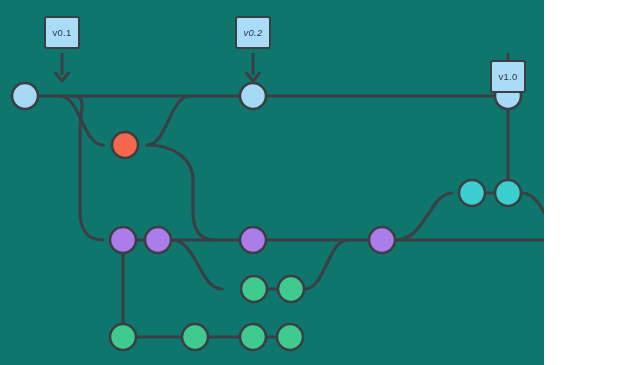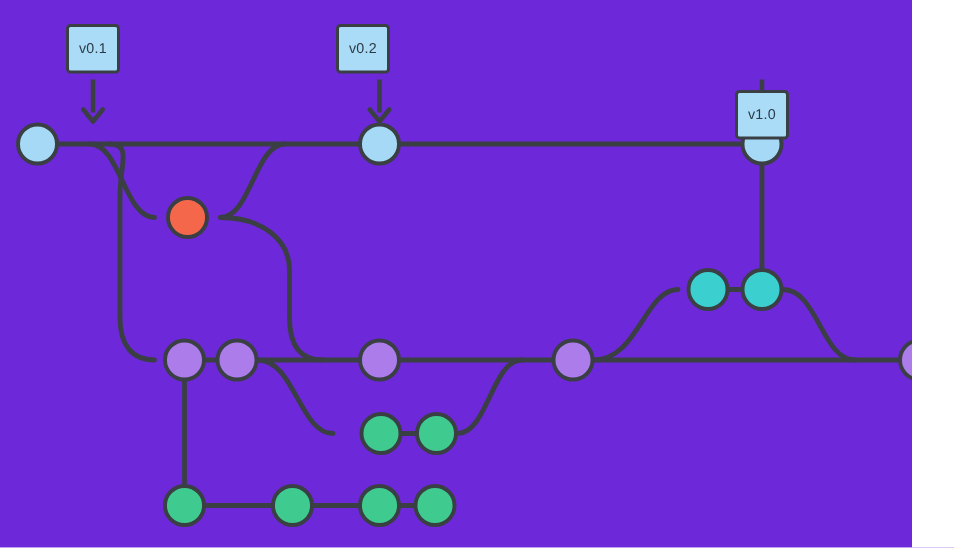--- a/index.html
+++ b/index.html
@@ -2,23 +2,23 @@
 <html><head>
 <meta charset="utf-8">
 <style>
   html, body {
     margin: 0;
     padding: 0;
     background: #ffffff;
   }
   #canvas {
     position: relative;
-    width: 608px;
+    width: 544px;
     height: 365px;
-    background: #6d28d9;
+    background: #0f766e;
     font-family: "Liberation Sans", sans-serif;
     overflow: hidden;
   }
   #graph {
     position: absolute;
     left: 0;
     top: 0;
     width: 636px;
     height: 365px;
   }
@@ -105,19 +105,19 @@
         <circle cx="291" cy="289" r="13" fill="#3fca90" stroke="#3a3f44" stroke-width="2.6"></circle>
         <circle cx="123" cy="337" r="13" fill="#3fca90" stroke="#3a3f44" stroke-width="2.6"></circle>
         <circle cx="195" cy="337" r="13" fill="#3fca90" stroke="#3a3f44" stroke-width="2.6"></circle>
         <circle cx="253" cy="337" r="13" fill="#3fca90" stroke="#3a3f44" stroke-width="2.6"></circle>
         <circle cx="290" cy="337" r="13" fill="#3fca90" stroke="#3a3f44" stroke-width="2.6"></circle>
       </g>
     </svg>
 <div class="tag-box" style="left: 44px; top: 15.5px; width: 36px; height: 33px;">
       <span>v0.1</span>
     </div>
-    <div class="tag-box" style="left: 224px; top: 15.5px; width: 36px; height: 33px;">
+    <div class="tag-box" style="left: 235px; top: 15.5px; width: 36px; height: 33px; font-style: italic;">
       <span>v0.2</span>
     </div>
     <div class="tag-box" style="left: 490px; top: 15.5px; width: 36px; height: 33px; margin-top: 44px;">
       <span>v1.0</span>
     </div>
   </div>
 
 </body></html>

